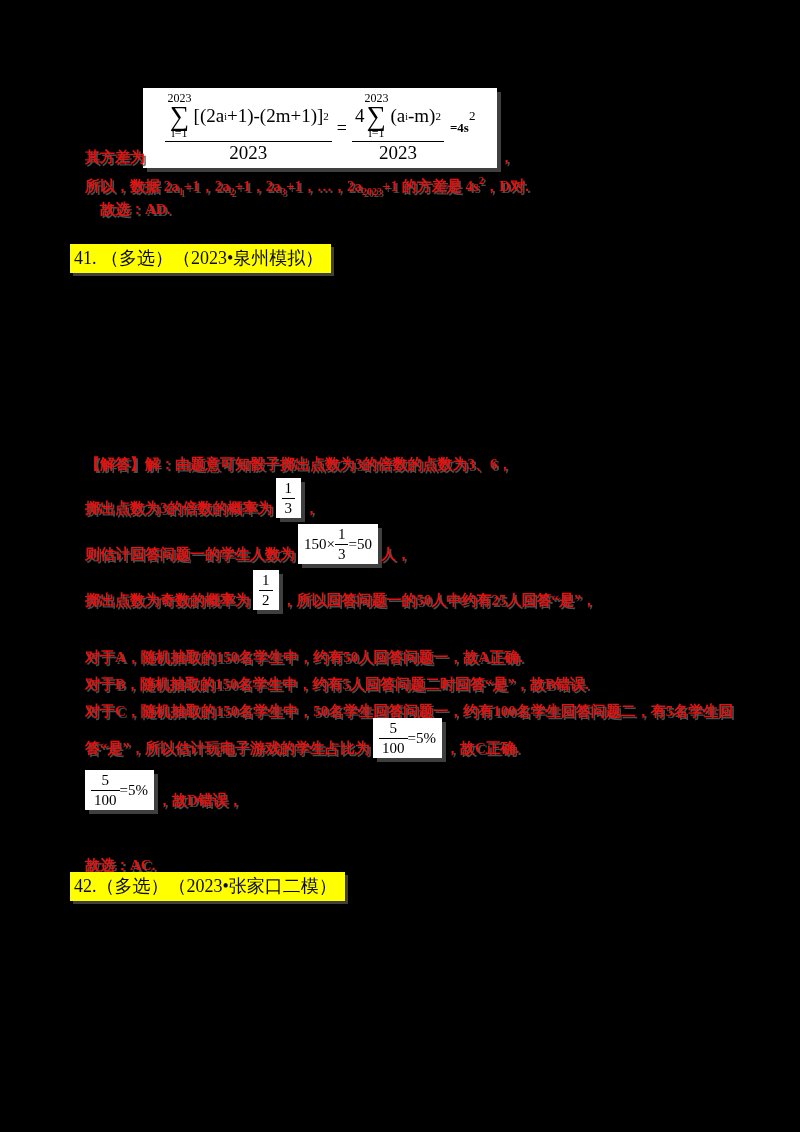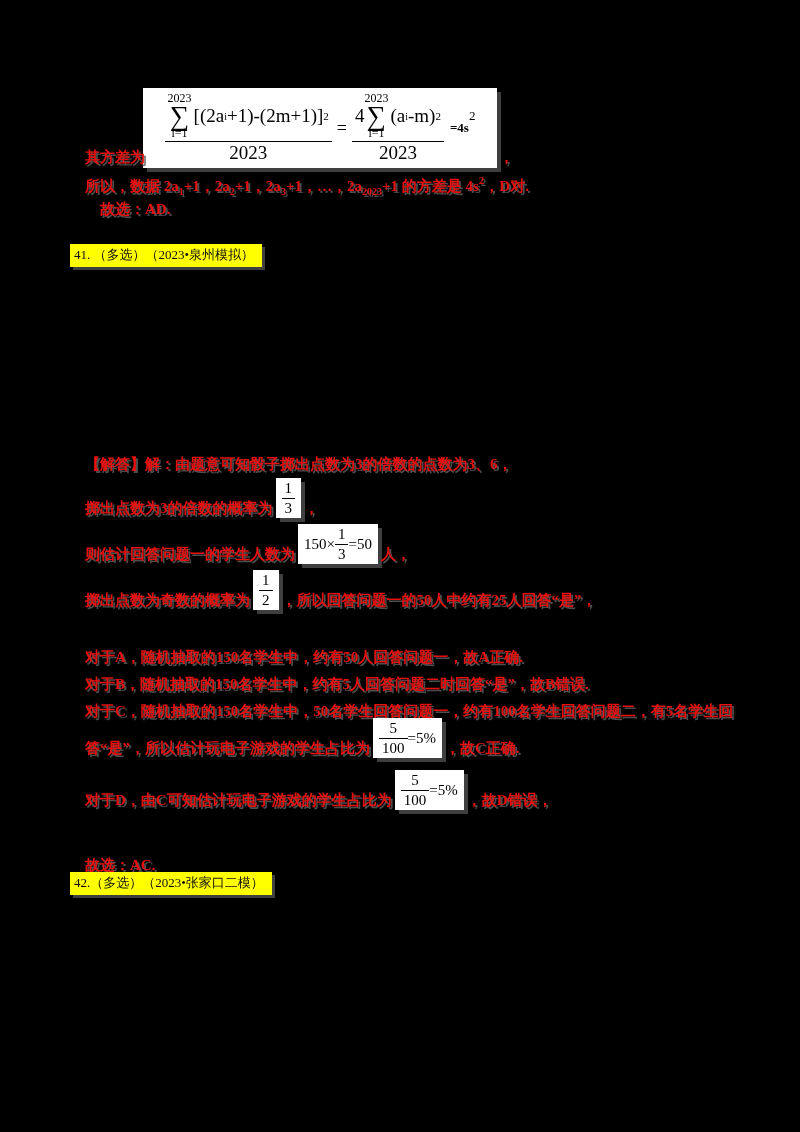--- a/index.html
+++ b/index.html
@@ -3,21 +3,21 @@
 <meta charset="utf-8">
 <style>
   html,body{margin:0;padding:0;background:#000;}
   .page{position:relative;width:800px;height:962px;background:#000000;overflow:hidden;
         font-family:"Liberation Serif","DejaVu Serif",serif;}
   .abs{position:absolute;}
   .red{color:#e8100e;font-weight:bold;font-size:15px;white-space:nowrap;
        text-shadow:2px 2px 0 rgba(90,90,90,0.85);}
   .row{display:flex;align-items:flex-end;gap:3px;}
   .wbox{background:#ffffff;color:#000;box-shadow:4px 4px 0 rgba(125,125,125,0.5);}
-  .hl{background:#ffff00;color:#0d0d0d;font-size:13px;padding:2px 8px 3px 4px;white-space:nowrap;
+  .hl{background:#ffff00;color:#0d0d0d;font-size:18px;padding:2px 8px 3px 4px;white-space:nowrap;
       box-shadow:3px 3px 0 rgba(125,125,125,0.5);text-align:center;}
   
   .frac{display:inline-flex;flex-direction:column;align-items:center;line-height:1.1;vertical-align:middle;}
   .frac .num{padding:0 3px 1px;display:flex;align-items:center;justify-content:center;}
   .frac .den{border-top:1.5px solid #000;align-self:stretch;text-align:center;padding:1px 3px 0;}
   .inline-frac{display:inline-flex;align-items:center;padding:2px 6px;font-size:15px;color:#000;font-weight:normal;}
   
   .formula-main{left:143px;top:88px;width:354px;height:80px;display:flex;align-items:center;
                 justify-content:center;font-size:19px;gap:4px;color:#000;}
   .sumblk{display:inline-flex;flex-direction:column;align-items:center;line-height:0.95;margin-right:2px;}
@@ -128,21 +128,20 @@
       <span class="frac">
           <span class="num">5</span>
           <span class="den">100</span>
         </span>
       <span>=5%</span>
     </span>
     <span class="red">，故C正确.</span>
   </div>
 
   <div class="abs row" style="left:85px;top:770px;">
-    <span class="red">对于D，由C可知估计玩电子游戏的学生占比为</span>
     <span class="wbox inline-frac">
       <span class="frac">
           <span class="num">5</span>
           <span class="den">100</span>
         </span>
       <span>=5%</span>
     </span>
     <span class="red">，故D错误，</span>
   </div>
 

